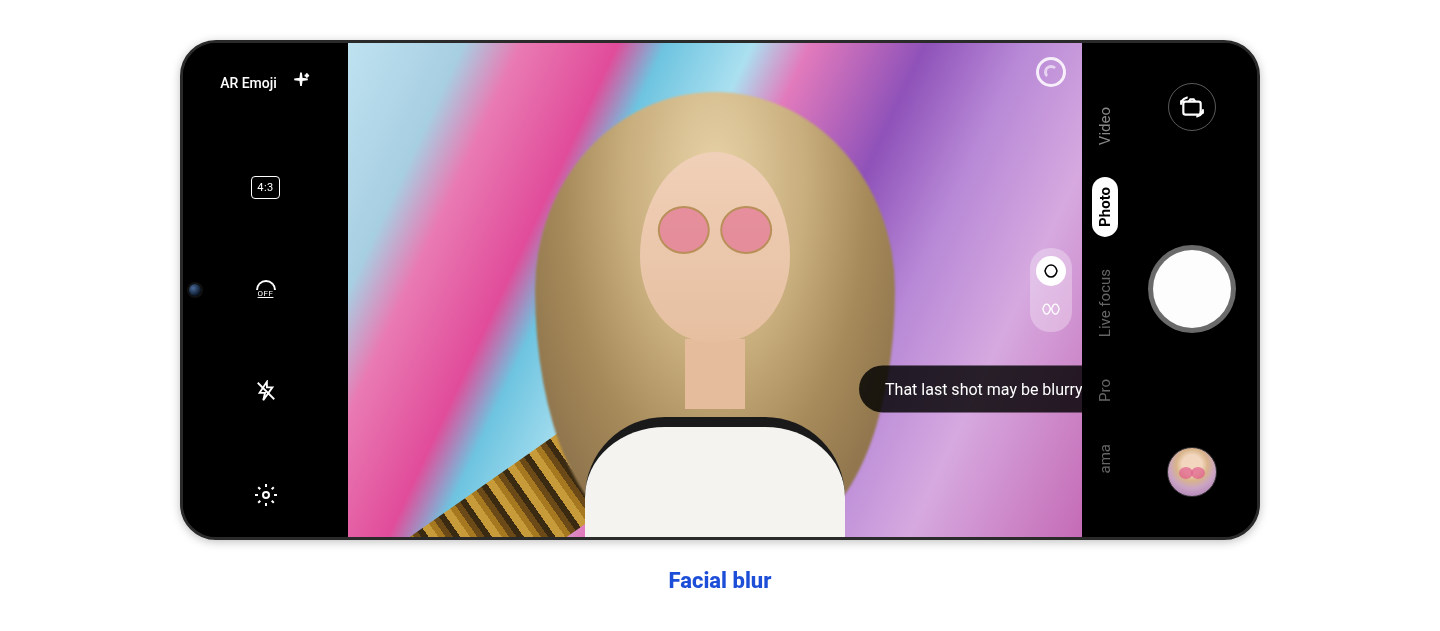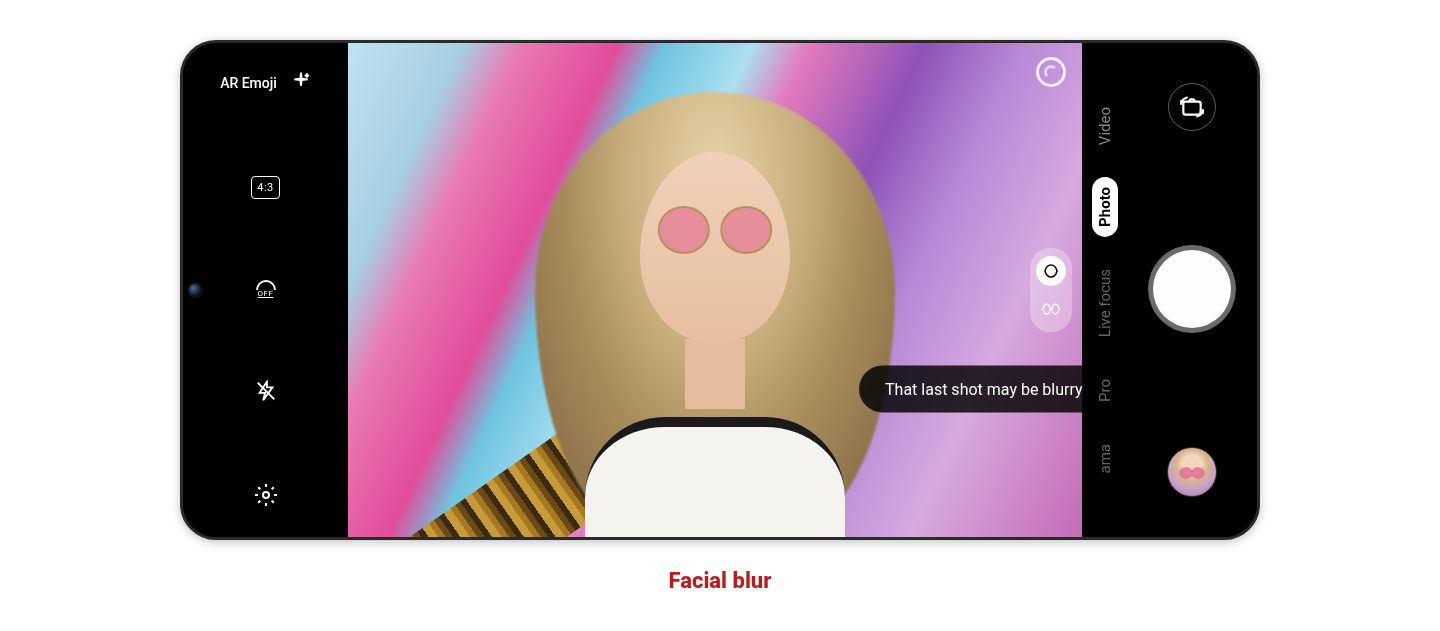--- a/index.html
+++ b/index.html
@@ -313,21 +313,21 @@
     border-radius:50%;
     top:40%;
   }
   .gallery-thumb::before { left:22%; }
   .gallery-thumb::after  { right:22%; }
 
   .caption {
     margin-top: 28px;
     font-size: 22px;
     font-weight: 800;
-    color: #b91c1c;
+    color: #1d4ed8;
   }
 </style>
 </head>
 <body>
 
 <div class="phone-frame">
 
   <div class="notch">
     <div class="notch-lens"></div>
   </div>

